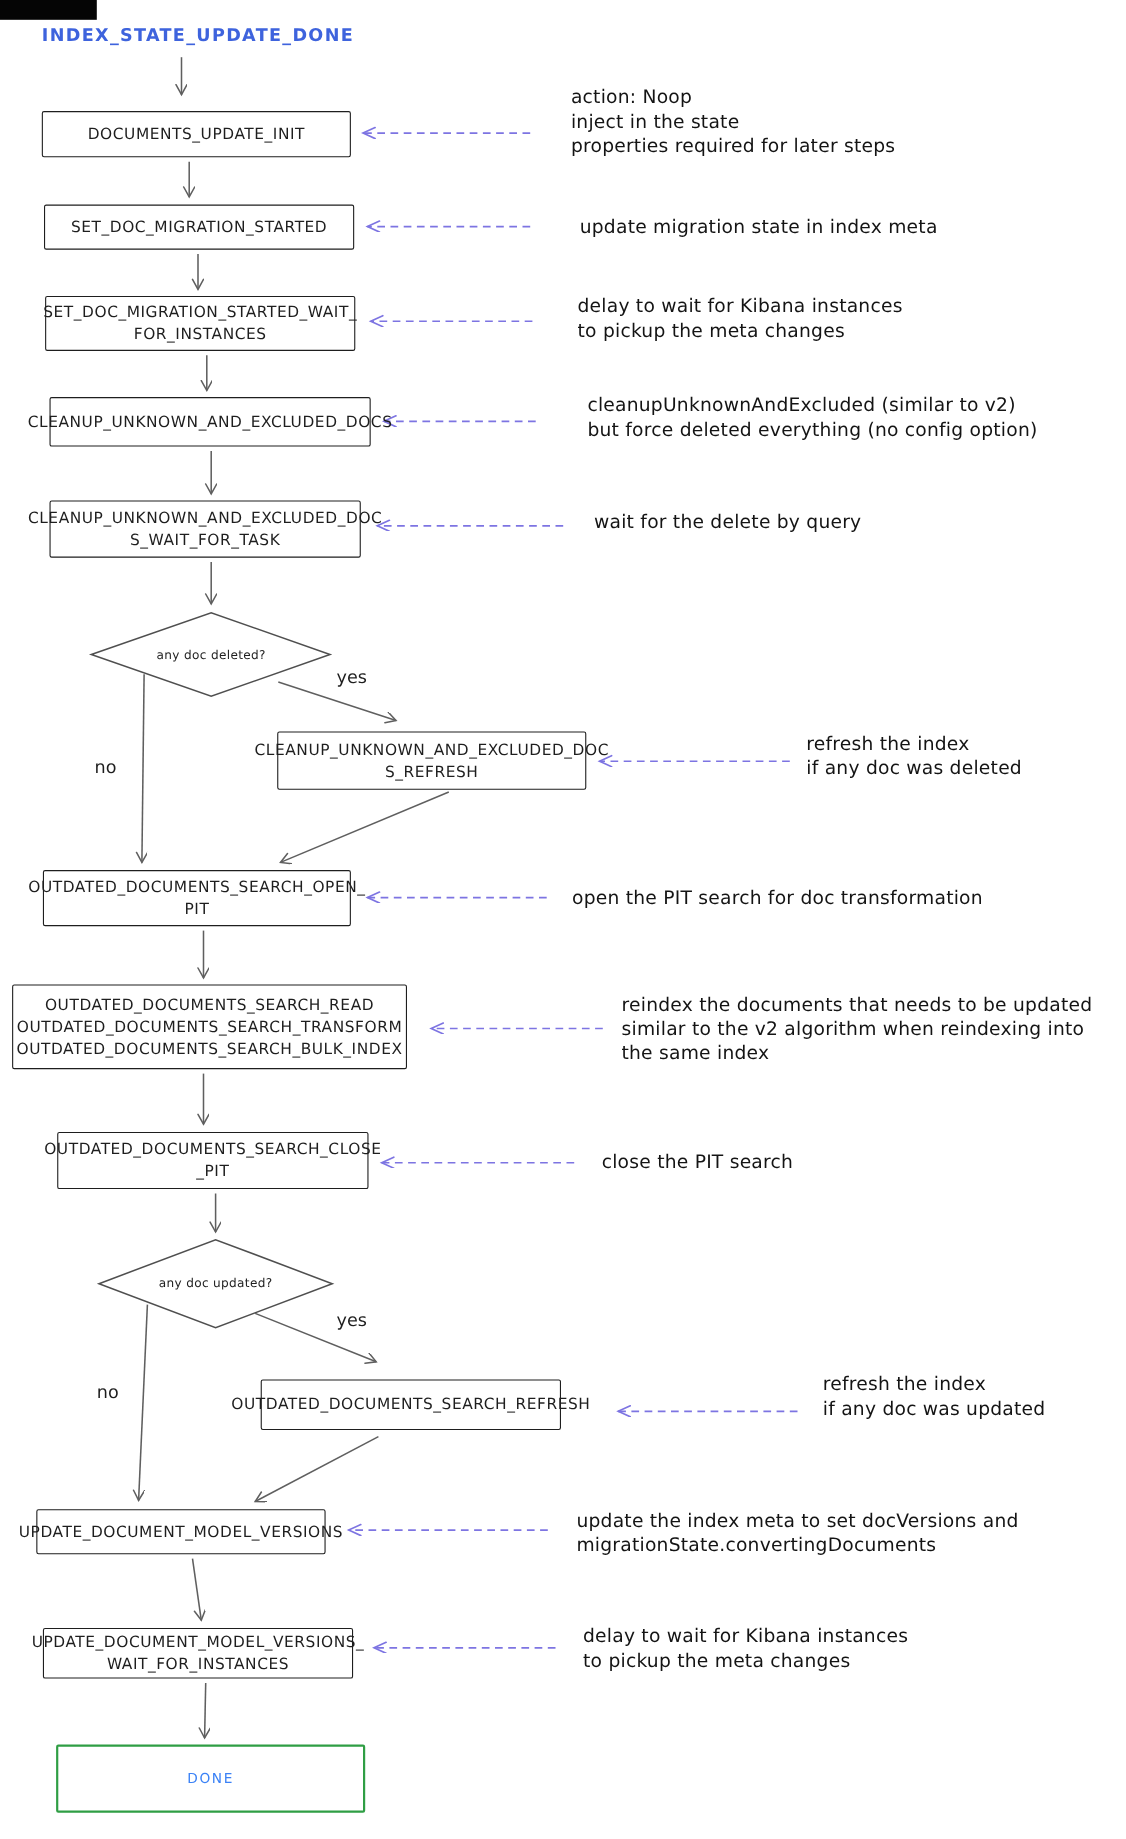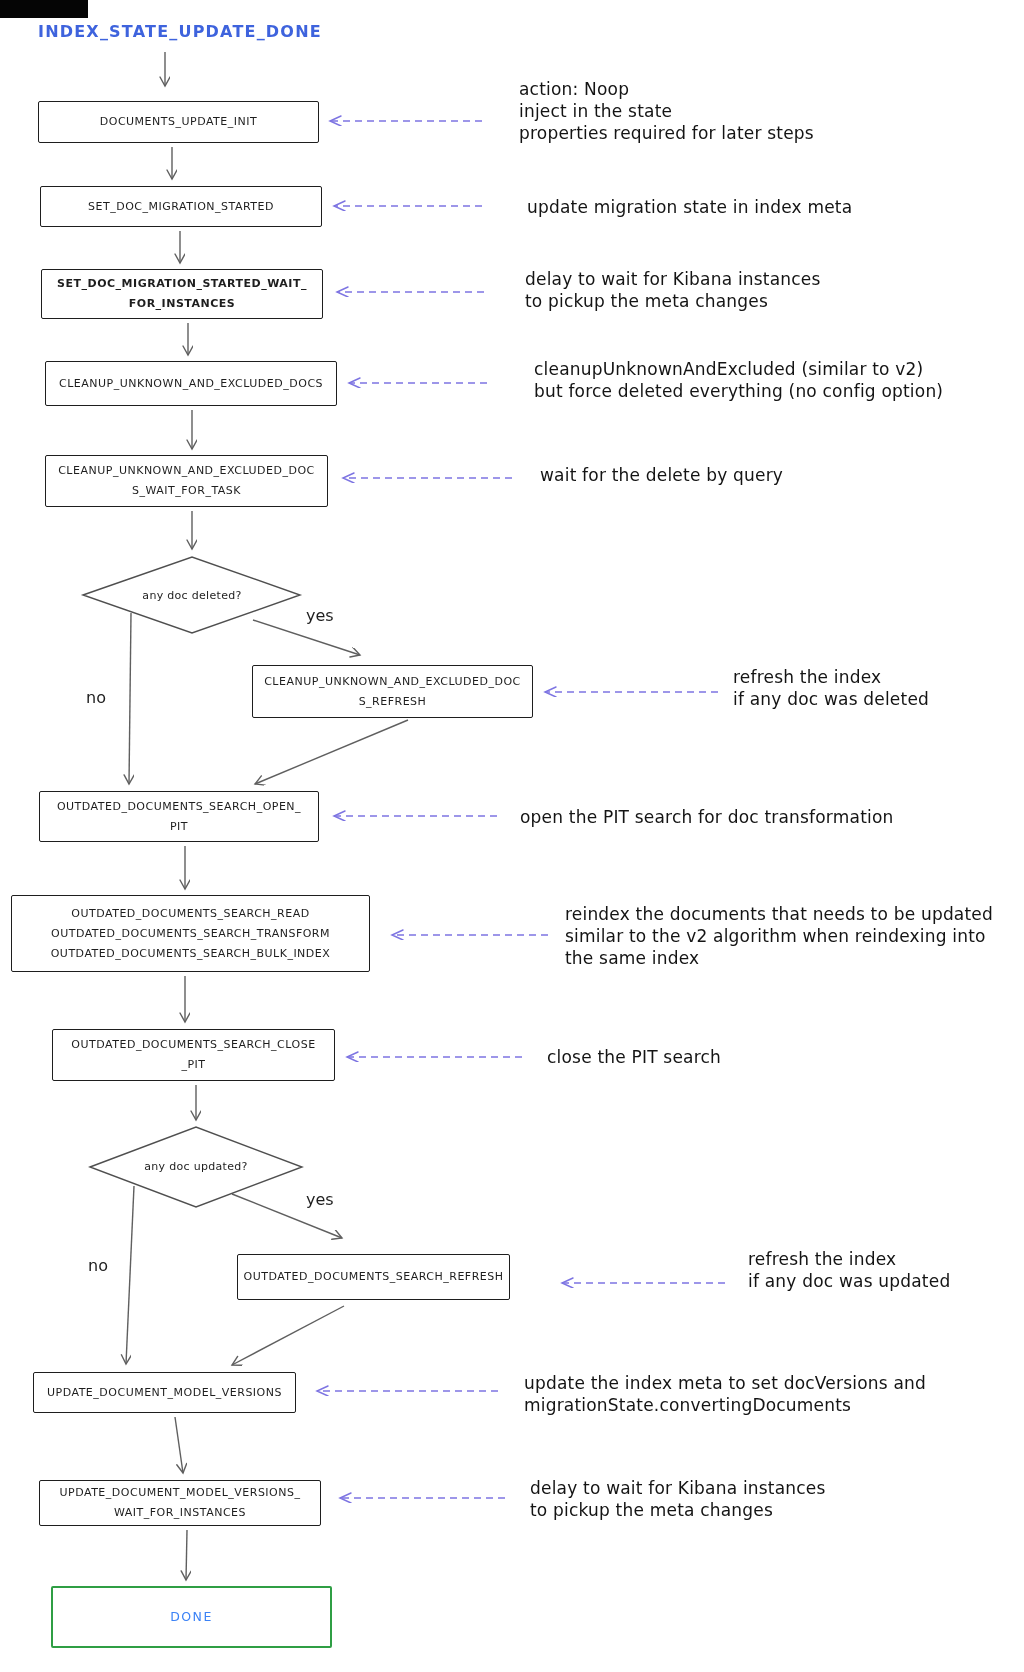--- a/index.html
+++ b/index.html
@@ -8,21 +8,21 @@
     font-family:"DejaVu Sans", sans-serif;color:#1e1e1e;
   }
   .corner{position:absolute;left:0;top:0;width:88px;height:18px;background:#050505;}
   .title{
     position:absolute;left:38px;top:22px;font-size:16px;font-weight:bold;
     letter-spacing:1.2px;color:#3e63dd;white-space:nowrap;
   }
   .node{
     position:absolute;background:#ffffff;border:1.6px solid #1e1e1e;border-radius:2px;
     display:flex;flex-direction:column;align-items:center;justify-content:center;
-    font-size:11px;letter-spacing:0.5px;line-height:20px;text-align:center;
+    font-size:14px;letter-spacing:0.5px;line-height:20px;text-align:center;
     box-sizing:border-box;white-space:nowrap;z-index:3;
   }
   .node span{display:block;}
   .node.done-node{border:2.2px solid #2f9e44;color:#3b82f6;font-size:12.5px;letter-spacing:1.5px;}
   .diamond-label{
     position:absolute;z-index:4;text-align:center;font-size:11px;letter-spacing:0.3px;
     line-height:16px;white-space:nowrap;transform:translate(-50%,-50%);
   }
   .branch-label{position:absolute;z-index:4;font-size:16px;color:#1e1e1e;}
   .annotation{
@@ -91,21 +91,21 @@
   </svg>
 
   <div class="node" style="left:38px;top:101px;width:281px;height:42px;">
     <span>DOCUMENTS_UPDATE_INIT</span>
   </div>
 
   <div class="node" style="left:40px;top:186px;width:282px;height:41px;">
     <span>SET_DOC_MIGRATION_STARTED</span>
   </div>
 
-  <div class="node" style="left:41px;top:269px;width:282px;height:50px;font-weight:bold;">
+  <div class="node" style="left:41px;top:269px;width:282px;height:50px;">
     <span>SET_DOC_MIGRATION_STARTED_WAIT_</span>
     <span>FOR_INSTANCES</span>
   </div>
 
   <div class="node" style="left:45px;top:361px;width:292px;height:45px;">
     <span>CLEANUP_UNKNOWN_AND_EXCLUDED_DOCS</span>
   </div>
 
   <div class="node" style="left:45px;top:455px;width:283px;height:52px;">
     <span>CLEANUP_UNKNOWN_AND_EXCLUDED_DOC</span>

